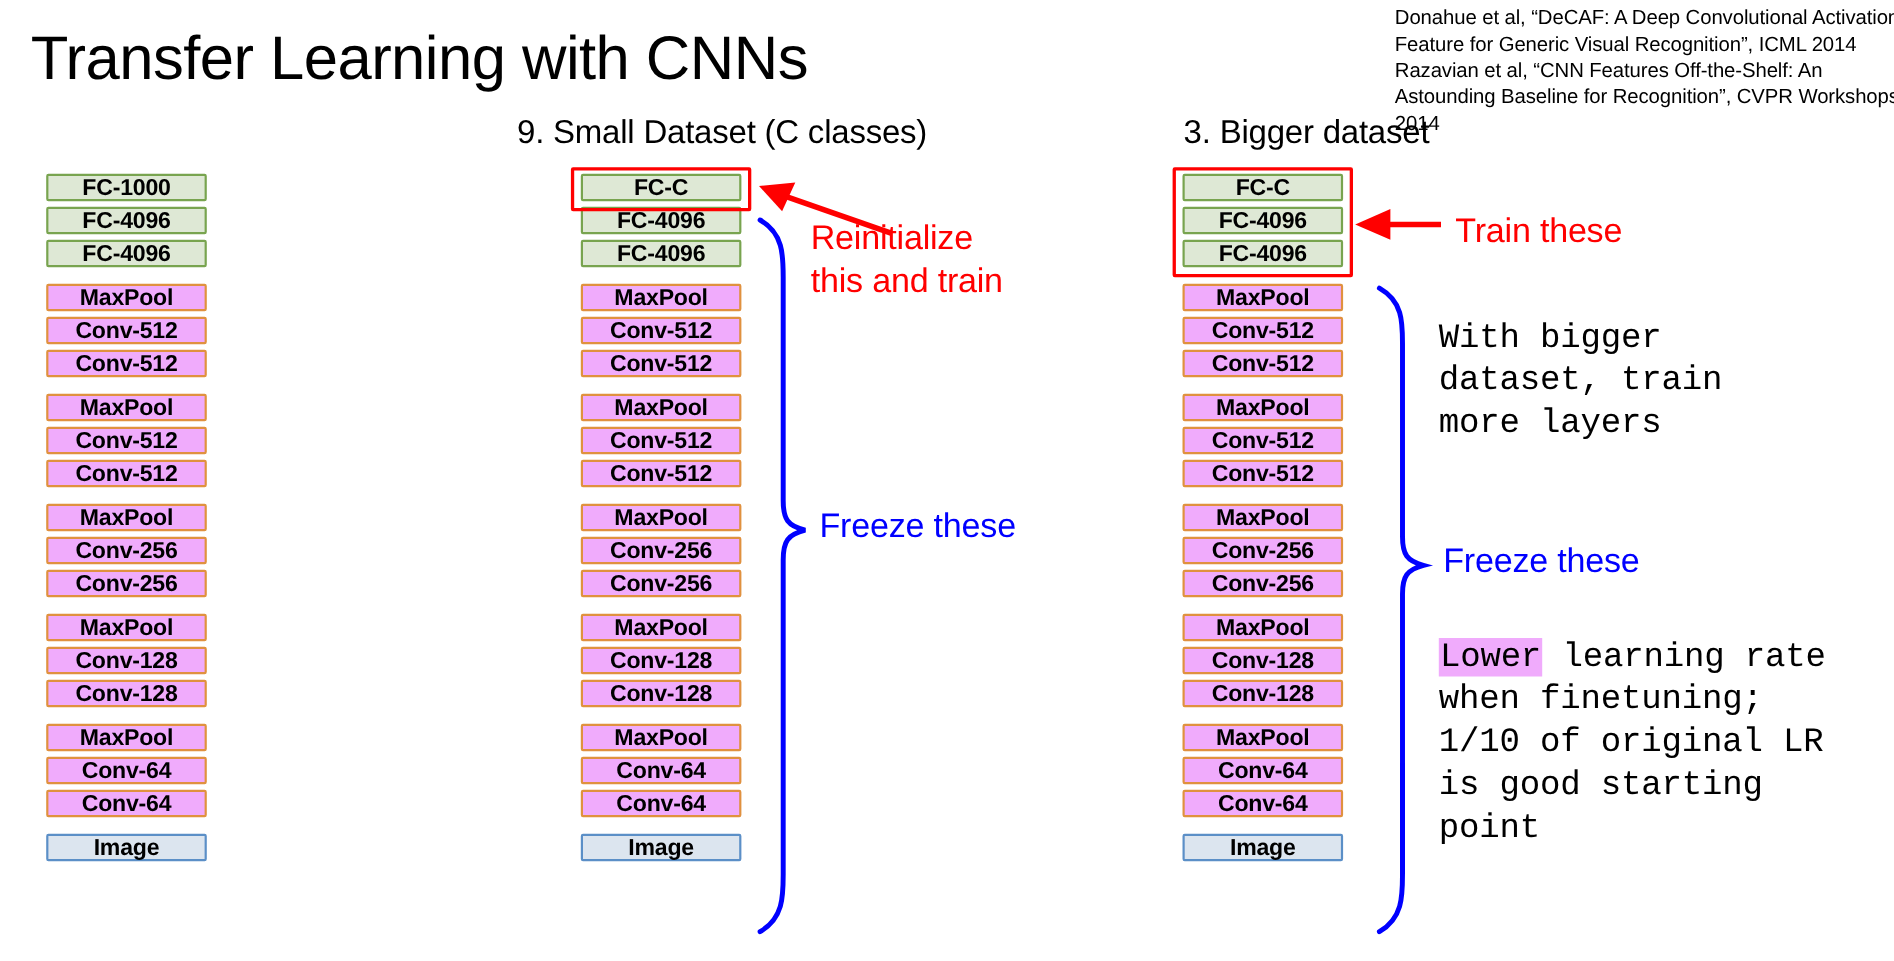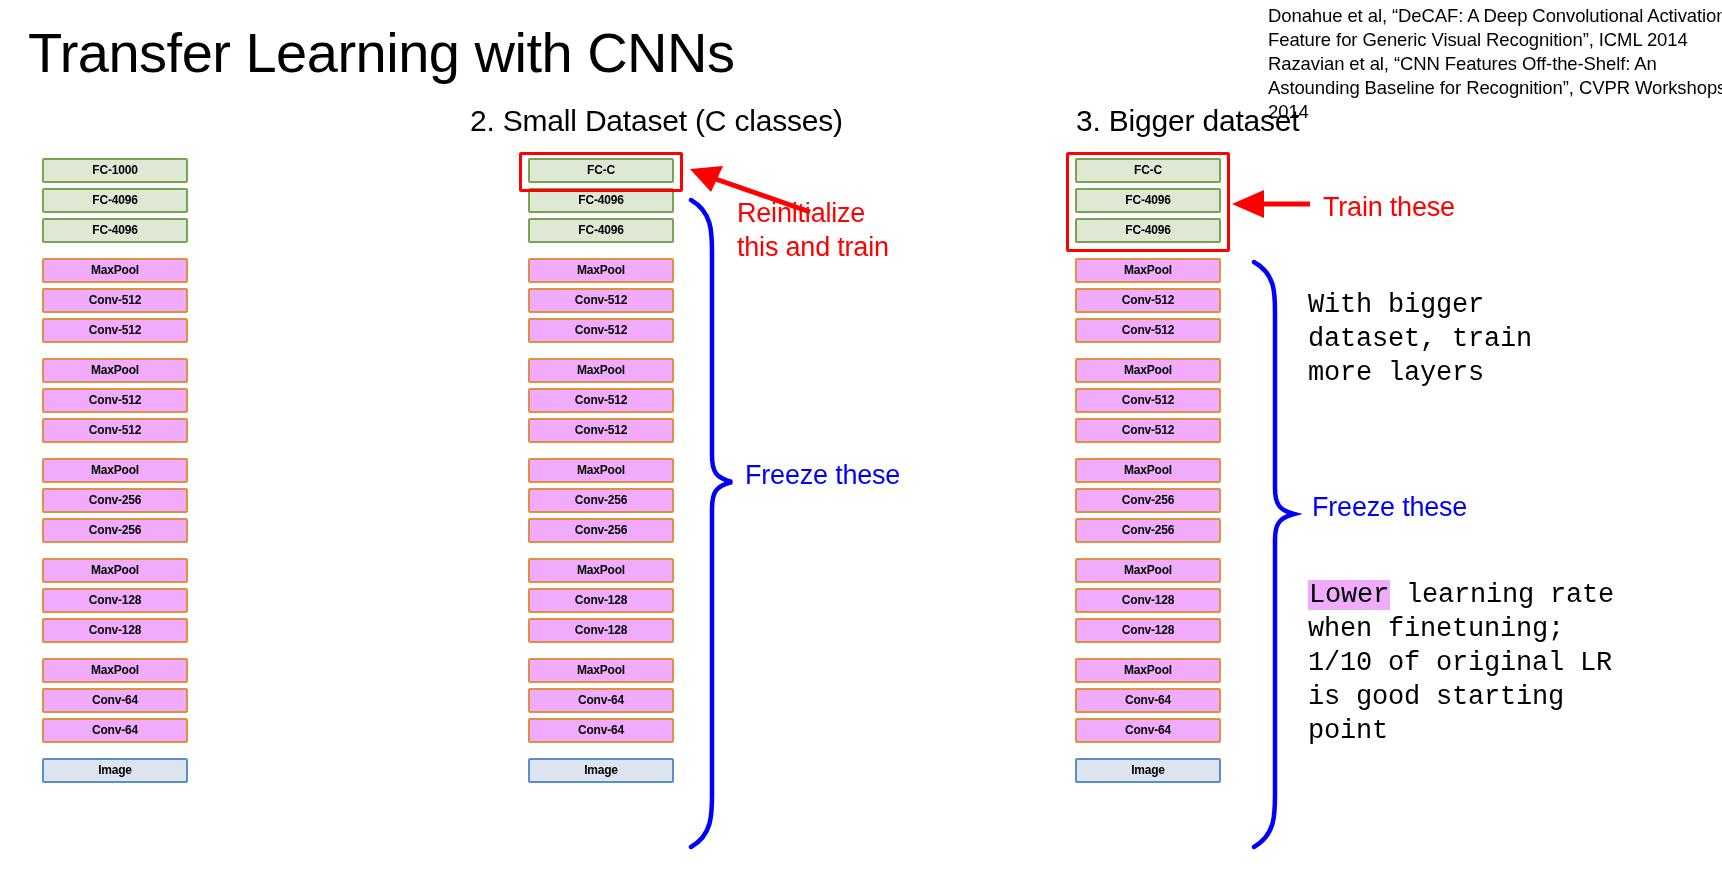--- a/index.html
+++ b/index.html
@@ -67,21 +67,21 @@
   #stack-1 { left: 42px; }
   #stack-2 { left: 528px; }
   #stack-3 { left: 1075px; }
 
   .layer {
     box-sizing: border-box;
     width: 146px;
     height: 25px;
     margin-bottom: 5px;
     border-radius: 2px;
-    font-size: 12px;
+    font-size: 21px;
     font-weight: bold;
     line-height: 21px;
     text-align: center;
     color: #000;
     letter-spacing: -0.2px;
   }
   .layer.gap { margin-bottom: 15px; }
 
   .layer.fc {
     border: 2.5px solid #78A44F;
@@ -112,21 +112,21 @@
   #annotations {
     position: absolute;
     left: 0; top: 0;
     width: 1722px; height: 874px;
     pointer-events: none;
   }
 
   
   .annot {
     position: absolute;
-    font-size: 27px;
+    font-size: 31px;
     line-height: 1.26;
     white-space: pre-line;
     letter-spacing: -0.2px;
   }
   .annot.red  { color: #FF0000; }
   .annot.blue { color: #0000FF; }
   .annot.black { color: #000000; font-family: Liberation Mono, monospace; }
 
   #annot-reinit       { left: 737px;  top: 196px; }
   #annot-freeze-2     { left: 745px;  top: 458px; }
@@ -148,21 +148,21 @@
   <div id="citation">
     <span class="cit-line">Donahue et al, “DeCAF: A Deep Convolutional Activation</span>
     <span class="cit-line">Feature for Generic Visual Recognition”, ICML 2014</span>
     <span class="cit-line">Razavian et al, “CNN Features Off-the-Shelf: An</span>
     <span class="cit-line">Astounding Baseline for Recognition”, CVPR Workshops</span>
     <span class="cit-line">2014</span>
   </div>
 
   <div id="title">Transfer Learning with CNNs</div>
 
-  <div id="heading-2" class="col-heading">2. Small Dataset (C classes)</div>
+  <div id="heading-2" class="col-heading">9. Small Dataset (C classes)</div>
   <div id="heading-3" class="col-heading">3. Bigger dataset</div>
 
   <div id="stack-1" class="stack">
       <div class="layer fc">FC-1000</div>
       <div class="layer fc">FC-4096</div>
       <div class="layer fc gap">FC-4096</div>
       <div class="layer conv">MaxPool</div>
       <div class="layer conv">Conv-512</div>
       <div class="layer conv gap">Conv-512</div>
       <div class="layer conv">MaxPool</div>

